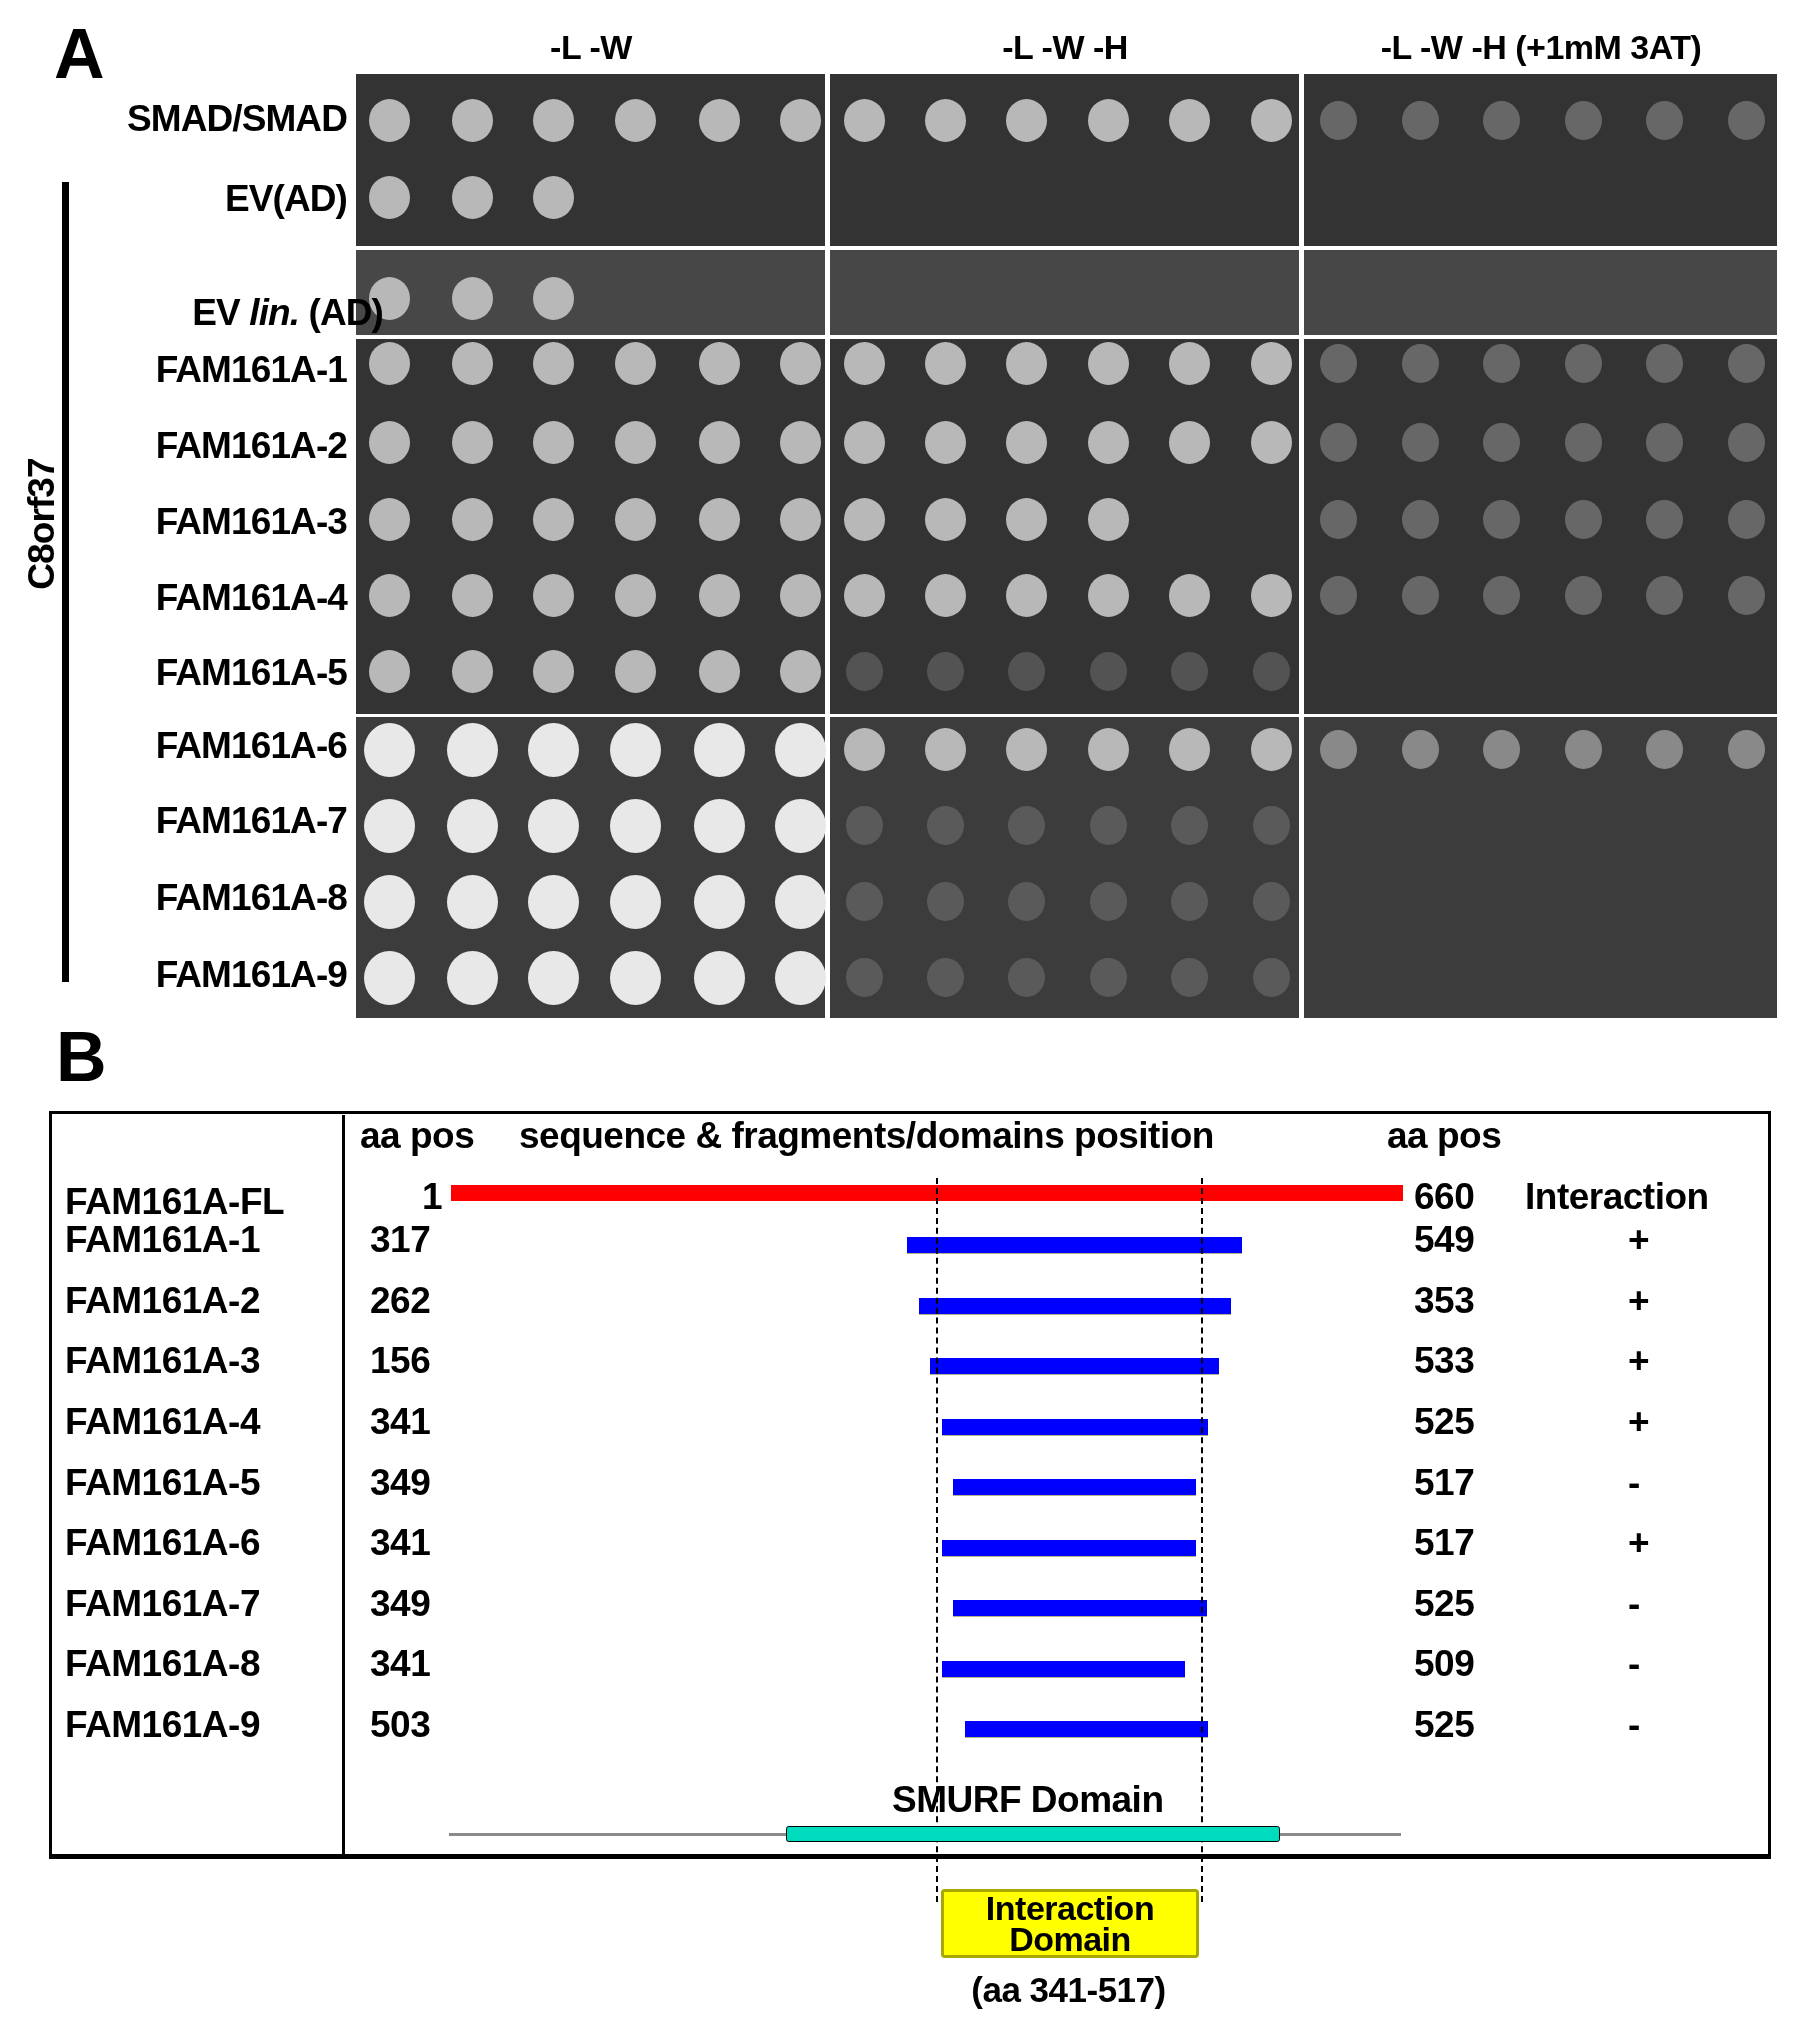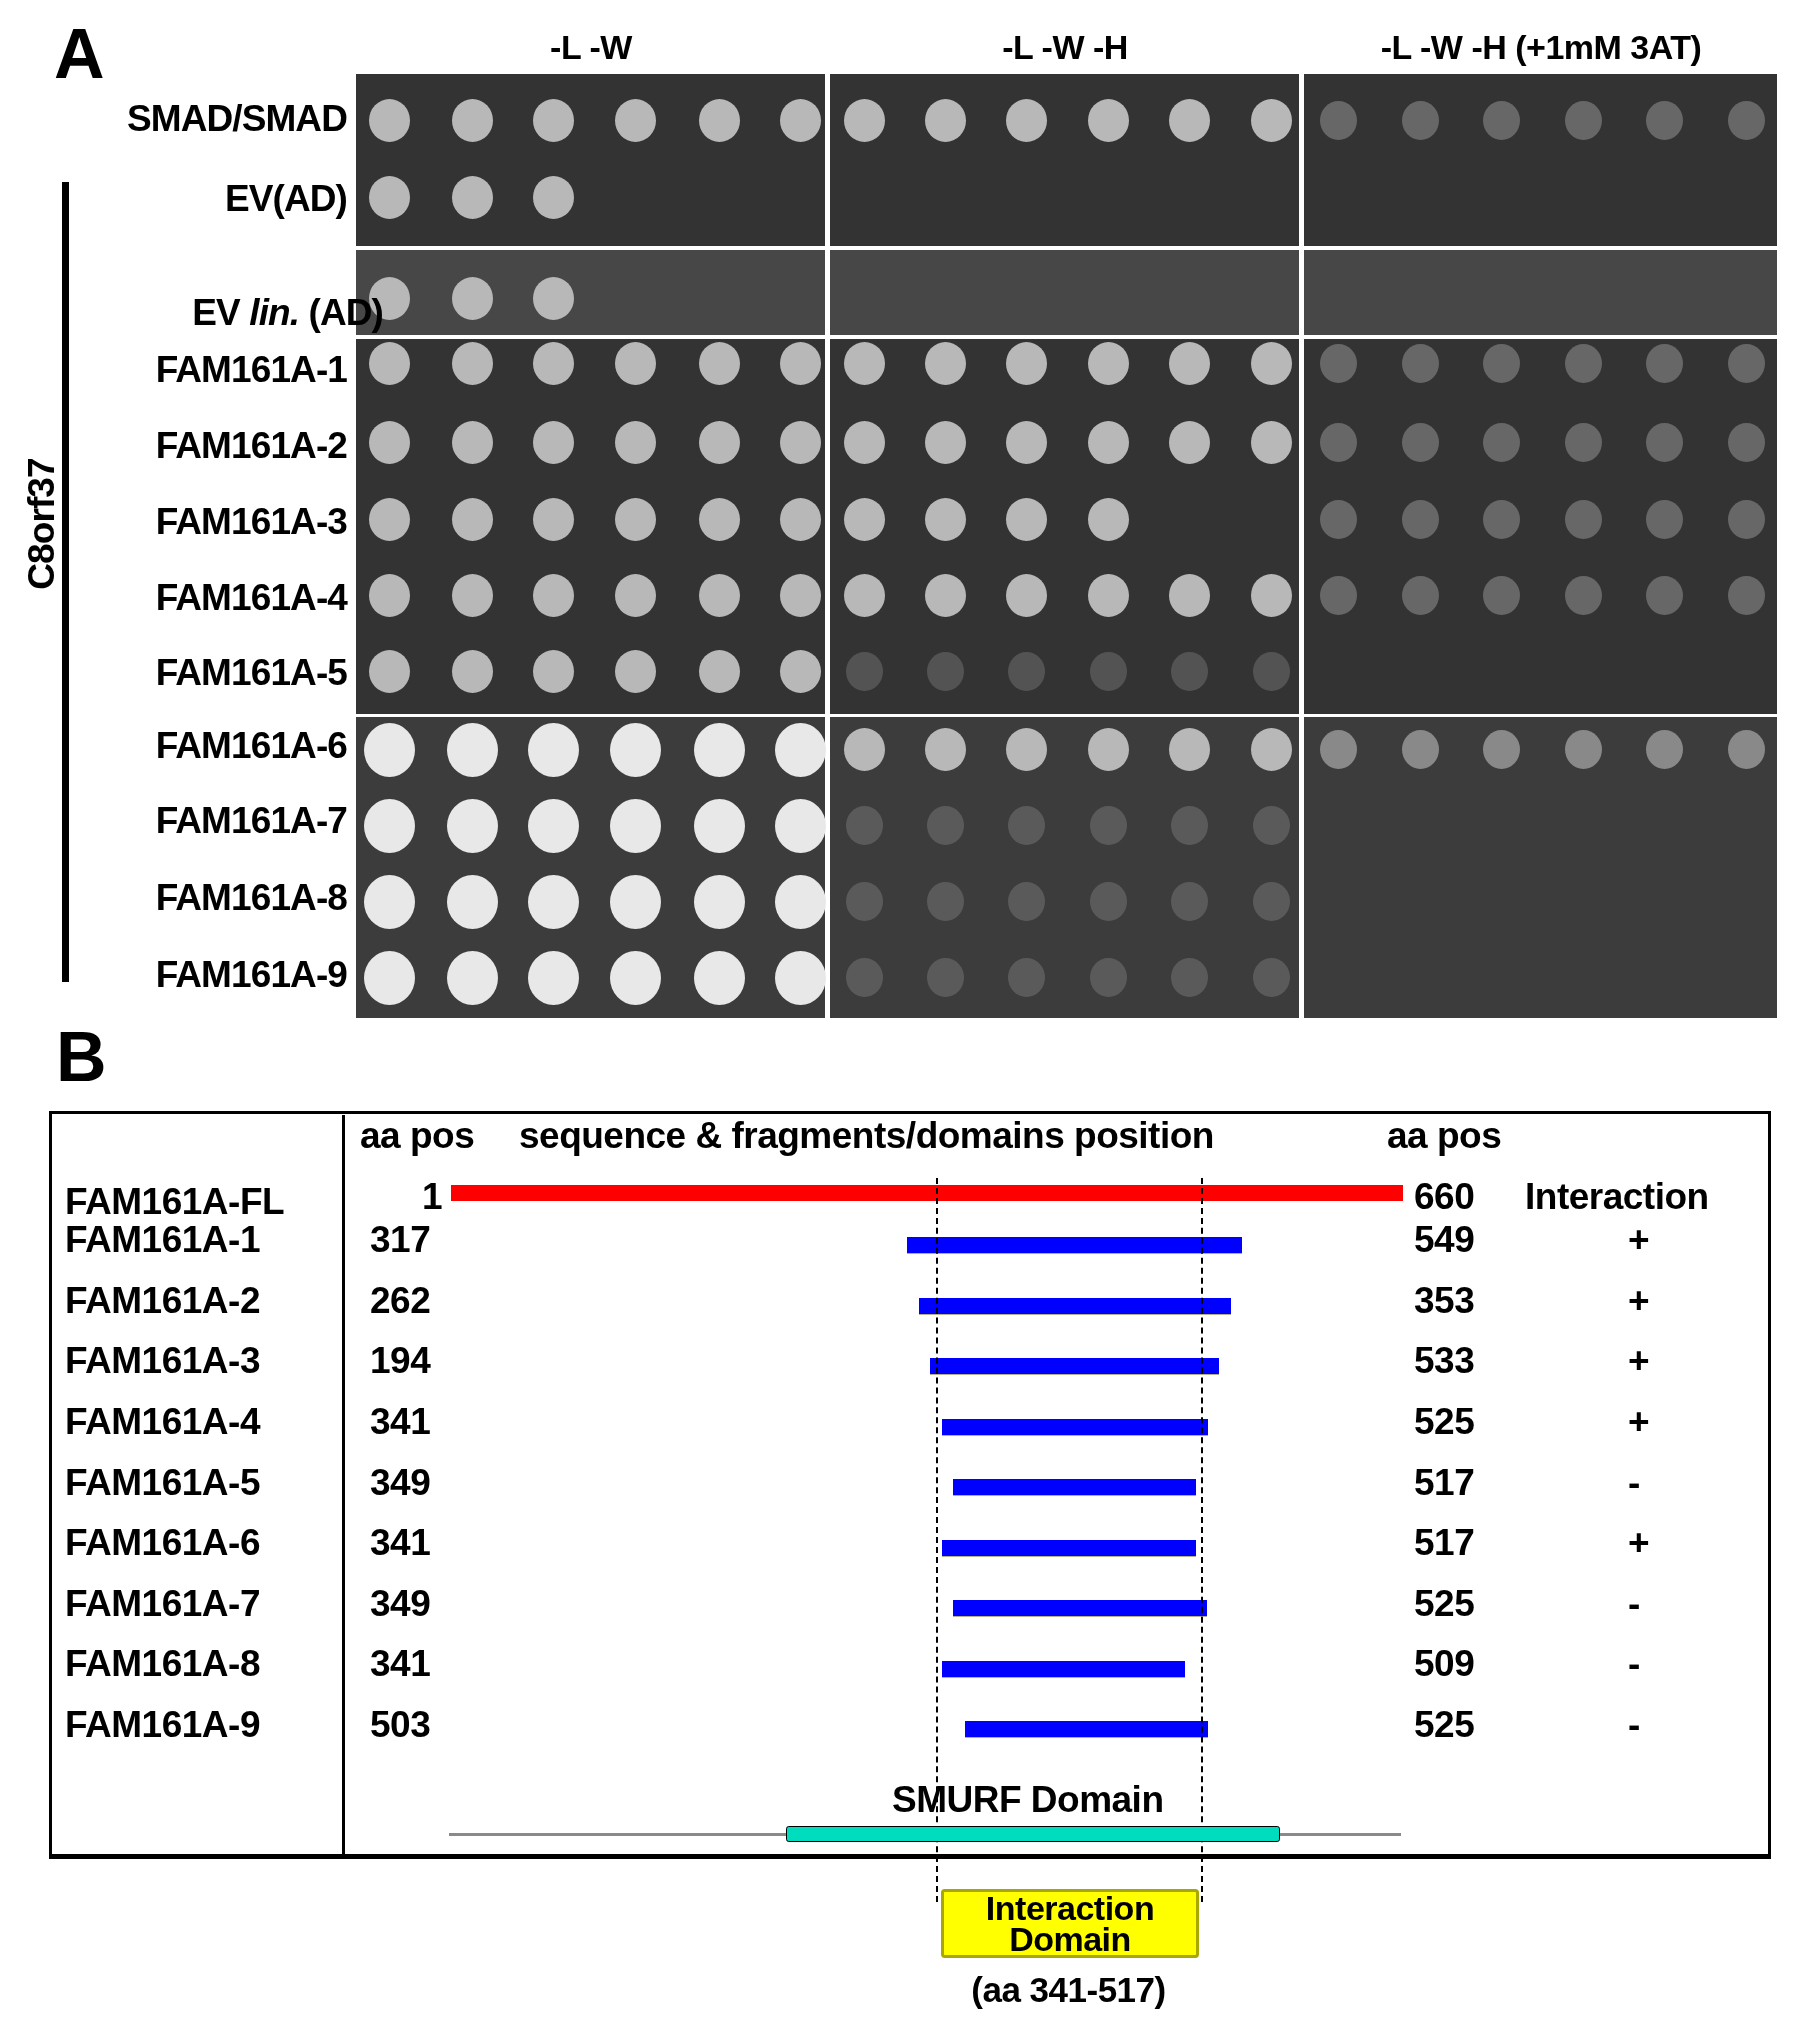--- a/index.html
+++ b/index.html
@@ -244,21 +244,21 @@
     <div class="abs b-text" style="left:370px;top:1219px;">317</div>
     <div class="bar blue" style="left:907px;top:1237px;width:335px;"></div>
     <div class="abs b-text" style="left:1414px;top:1219px;">549</div>
     <div class="abs b-text" style="left:1628px;top:1219px;">+</div>
     <div class="abs b-text" style="left:65px;top:1280px;">FAM161A-2</div>
     <div class="abs b-text" style="left:370px;top:1280px;">262</div>
     <div class="bar blue" style="left:919px;top:1298px;width:312px;"></div>
     <div class="abs b-text" style="left:1414px;top:1280px;">353</div>
     <div class="abs b-text" style="left:1628px;top:1280px;">+</div>
     <div class="abs b-text" style="left:65px;top:1340px;">FAM161A-3</div>
-    <div class="abs b-text" style="left:370px;top:1340px;">194</div>
+    <div class="abs b-text" style="left:370px;top:1340px;">156</div>
     <div class="bar blue" style="left:930px;top:1358px;width:289px;"></div>
     <div class="abs b-text" style="left:1414px;top:1340px;">533</div>
     <div class="abs b-text" style="left:1628px;top:1340px;">+</div>
     <div class="abs b-text" style="left:65px;top:1401px;">FAM161A-4</div>
     <div class="abs b-text" style="left:370px;top:1401px;">341</div>
     <div class="bar blue" style="left:942px;top:1419px;width:266px;"></div>
     <div class="abs b-text" style="left:1414px;top:1401px;">525</div>
     <div class="abs b-text" style="left:1628px;top:1401px;">+</div>
     <div class="abs b-text" style="left:65px;top:1462px;">FAM161A-5</div>
     <div class="abs b-text" style="left:370px;top:1462px;">349</div>

